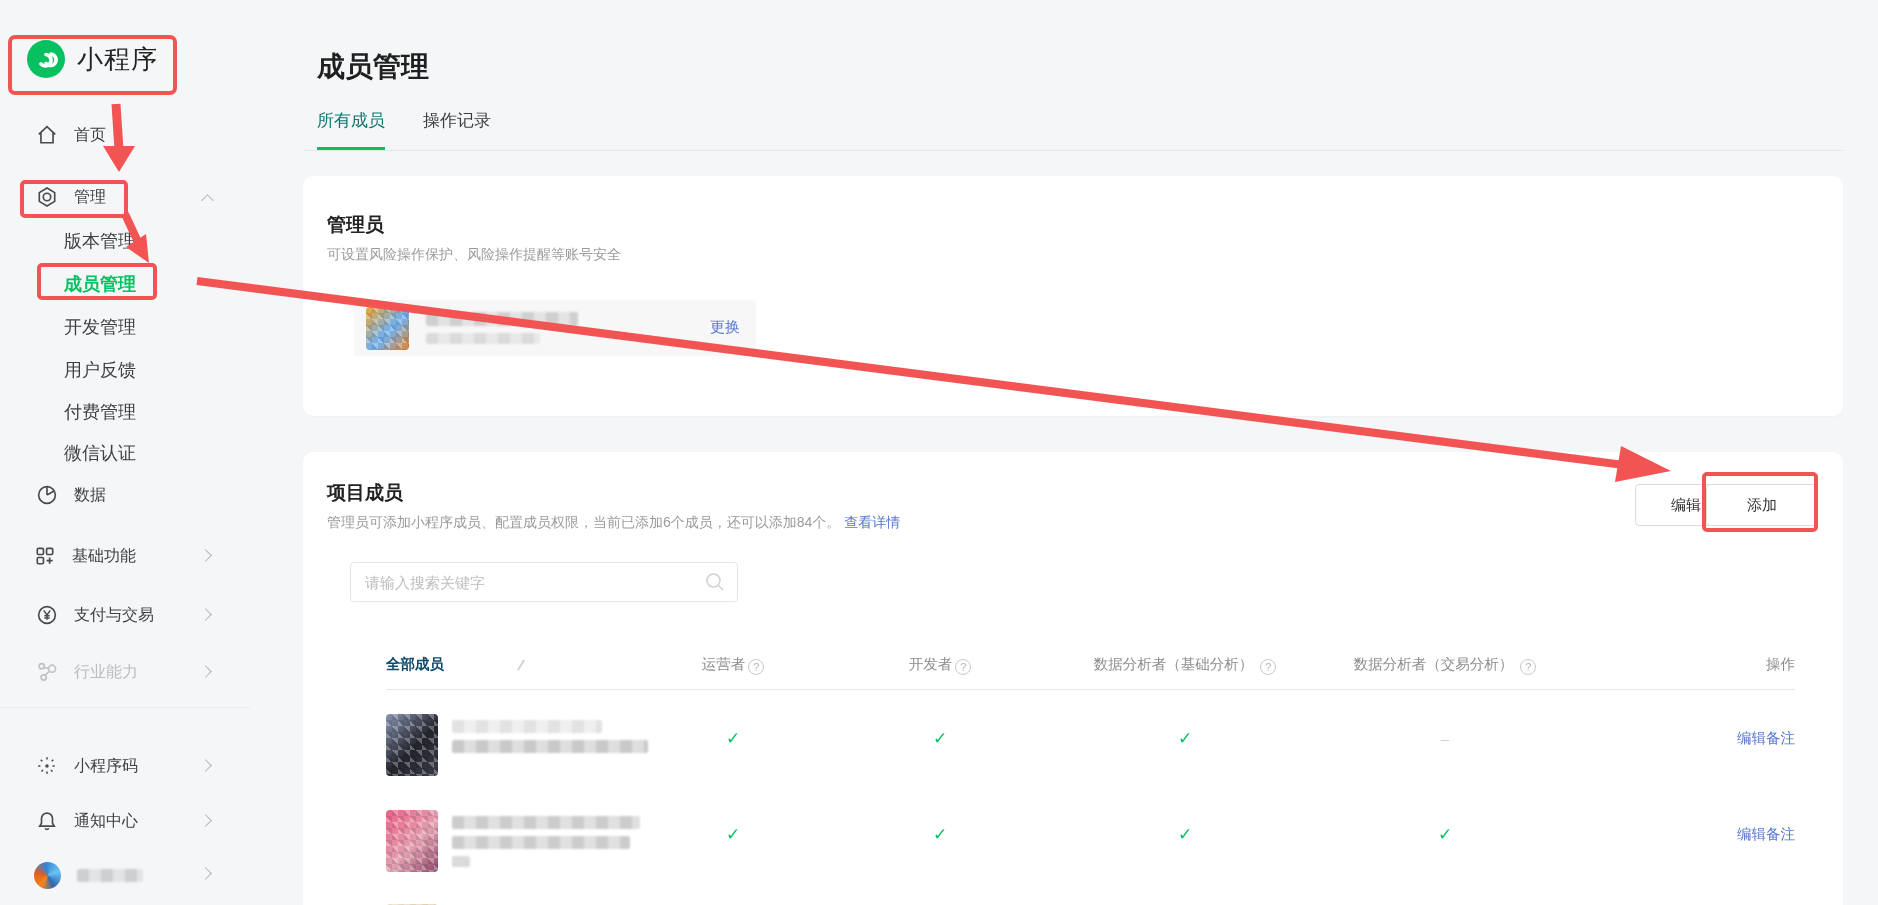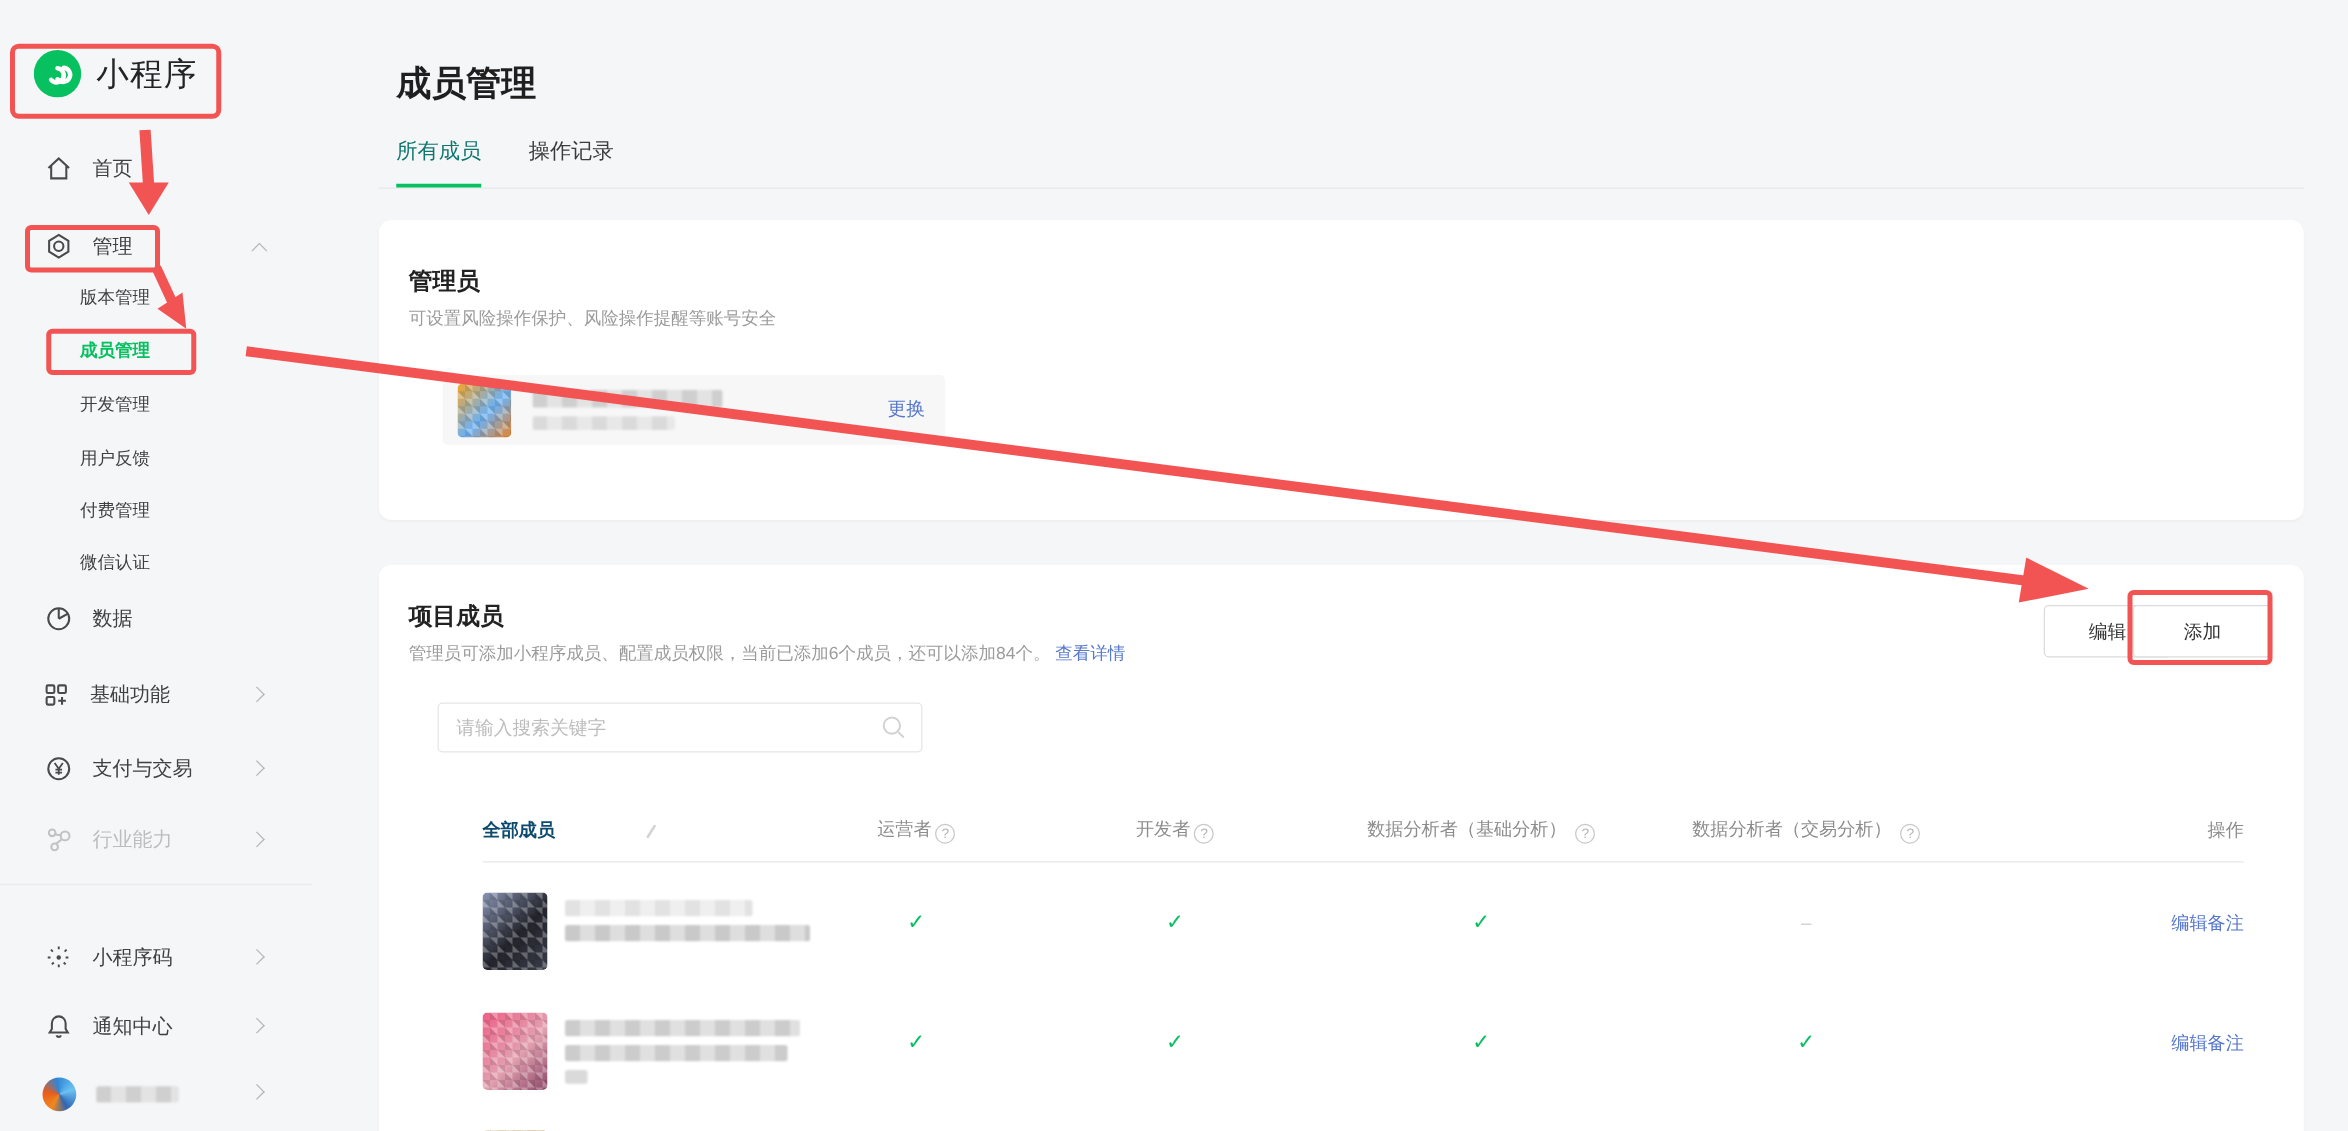--- a/index.html
+++ b/index.html
@@ -7,21 +7,21 @@
   body { font-family:"Liberation Sans","DejaVu Sans",sans-serif; background:#f5f6f8; overflow:hidden; }
   .page { position:relative; width:1878px; height:905px; overflow:hidden; }
 
   
   .sidebar { position:absolute; left:0; top:0; width:250px; height:905px; }
   .logo-row { position:absolute; left:27px; top:40px; display:flex; align-items:center; gap:12px; }
   .logo-circle { width:38px; height:38px; flex:0 0 38px; }
   .logo-label { font-size:26px; color:#242424; letter-spacing:1px;text-align:center; }
   .nav-item { position:absolute; display:flex; align-items:center; gap:16px; font-size:16px; color:#404040; cursor:pointer; }
   .nav-item .ni-icon { width:22px; height:22px; display:inline-flex; }
-  .nav-sub { position:absolute; left:64px; font-size:14px; color:#3f3f3f; cursor:pointer;text-align:center; }
+  .nav-sub { position:absolute; left:64px; font-size:18px; color:#3f3f3f; cursor:pointer;text-align:center; }
   .nav-sub.active { color:#07c160; font-weight:700; }
   .nav-item.muted, .nav-item.muted .ni-label { color:#bdbdbd; }
   .chev { position:absolute; width:9px; height:9px; border-right:1.6px solid #b5b5b5; border-bottom:1.6px solid #b5b5b5; }
   .chev.right { transform:rotate(-45deg); }
   .chev.up { transform:rotate(-135deg); }
   .side-divider { position:absolute; left:0; top:707px; width:250px; height:1px; background:#ebebed; }
   .swirl { width:27px; height:27px; border-radius:50%; background:conic-gradient(from 210deg,#f0881e,#e85c1e 70deg,#2f86d6 140deg,#6cc2f2 220deg,#2f66b2 300deg,#f0881e); }
   .blur-bar { border-radius:2px; filter:blur(1px); background-image:repeating-linear-gradient(90deg,#cfcfcf 0 12px,#e3e3e3 12px 24px); }
 
   

